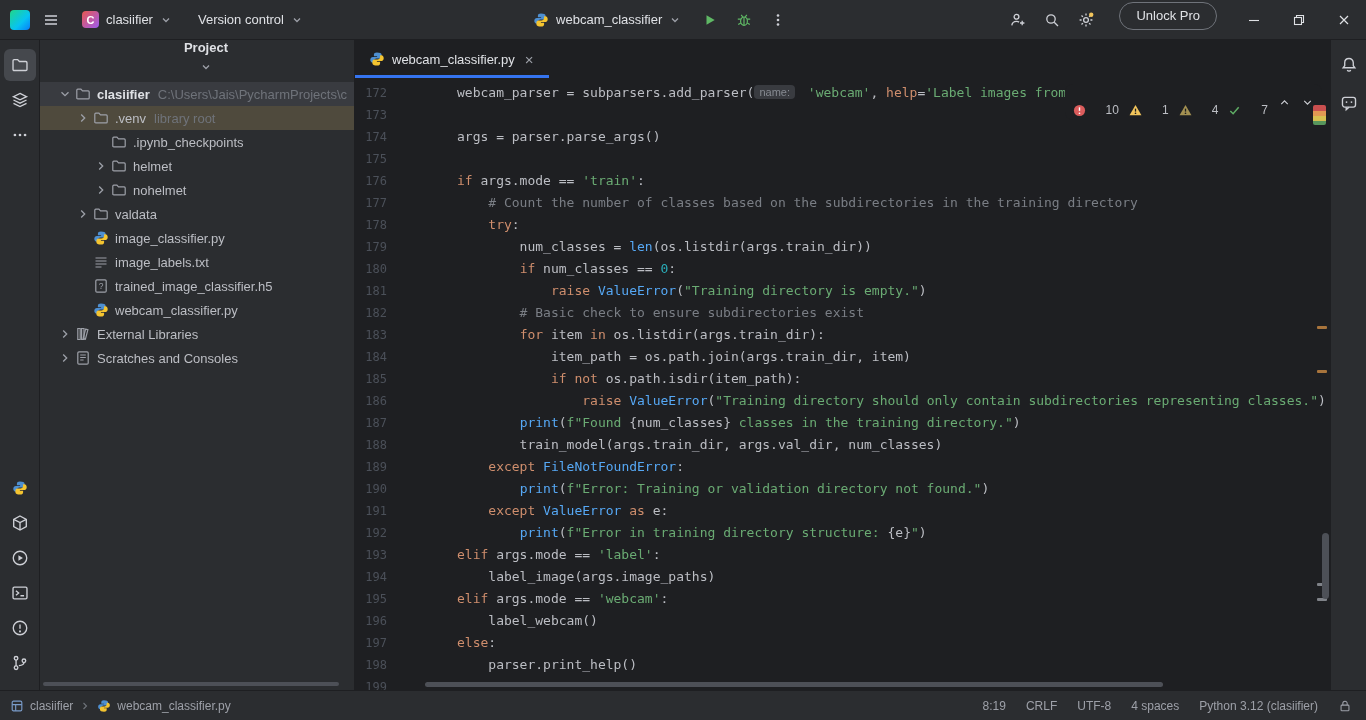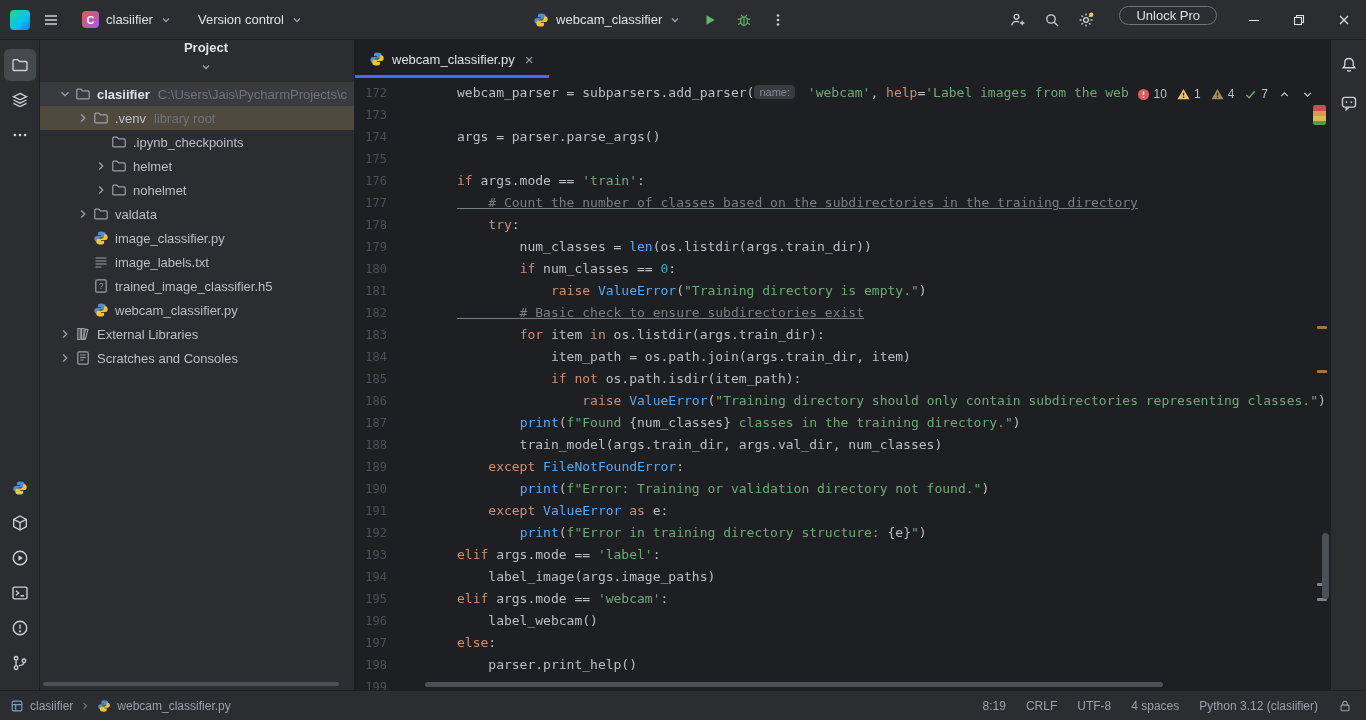--- a/index.html
+++ b/index.html
@@ -18,21 +18,21 @@
   .logo { width:20px; height:20px; border-radius:4px;
     background:linear-gradient(135deg,#21d789 0%,#07c3f2 60%,#087cfa 100%); }
   .tb-btn { width:30px; height:30px; display:flex; align-items:center; justify-content:center;
     border:none; background:transparent; border-radius:6px; cursor:pointer; }
   .tb-widget { display:flex; align-items:center; gap:7px; height:30px; padding:0 10px;
     border:none; background:transparent; border-radius:6px; color:#dfe1e5; font-size:13px;
     font-family:inherit; cursor:pointer; white-space:nowrap; }
   .proj-badge { width:17px; height:17px; border-radius:4px; font-size:11px; font-weight:700;
     color:#fff; display:flex; align-items:center; justify-content:center;
     background:linear-gradient(135deg,#e8584f,#9d5cf0); }
-  .unlock { height:19px; padding:0 16px; margin:0 10px 8px 14px; border-radius:15px;
+  .unlock { height:28px; padding:0 16px; margin:0 10px 8px 14px; border-radius:15px;
     border:1px solid #6f737a; background:transparent; color:#dfe1e5; font-size:13px;
     font-family:inherit; cursor:pointer; white-space:nowrap; }
   .win-controls { display:flex; height:100%; }
   .win-controls button { width:45px; height:100%; border:none; background:transparent; cursor:pointer;
     display:flex; align-items:center; justify-content:center; }
 
   
   .main { height:650px; display:flex; flex:none; }
 
   .left-strip { width:40px; background:#2b2d30; border-right:1px solid #1e1f22;
@@ -72,29 +72,29 @@
 
   .editor-body { position:relative; flex:1; overflow:hidden; cursor:text; }
   .code { padding-top:4px; }
   .code-line { display:flex; height:22px; line-height:22px; white-space:pre;
     font-family:"DejaVu Sans Mono","Liberation Mono",monospace; font-size:13px; }
   .ln { width:48px; padding-right:16px; text-align:right; color:#4b5059; font-size:12px; flex:none; }
   .lt { padding-left:54px; }
   .tk-pl  { color:var(--plain,#bcbec4); }
   .tk-kw  { color:var(--keyword,#cf8e6d); }
   .tk-st  { color:var(--string,#6aab73); }
-  .tk-cm  { color:var(--comment,#7a7e85);text-decoration:underline; }
+  .tk-cm  { color:var(--comment,#7a7e85); }
   .tk-fn  { color:var(--call,#56a8f5); }
   .tk-num { color:var(--number,#2aacb8); }
   .tk-hint { background:#393b40; color:#868a91; border-radius:4px; padding:1px 5px; margin-right:5px;
     font-family:"Liberation Sans","DejaVu Sans",sans-serif; font-size:11px; position:relative; top:-1px; }
 
   .inspections { position:absolute; top:6px; right:8px; display:flex; align-items:center; gap:10px;
     background:#1e1f22; padding:3px 8px; border-radius:8px; font-size:12px; color:#bcbec4; }
-  .insp-item { display:flex; align-items:center; gap:4px; cursor:pointer; }
+  .insp-item { display:flex; align-items:center; gap:20px; cursor:pointer;margin-top:16px; }
   .insp-nav { display:flex; align-items:center; cursor:pointer; }
 
   .stripe-square { position:absolute; top:27px; right:4px; width:13px; height:20px; border-radius:2px;
     overflow:hidden; display:flex; flex-direction:column; }
   .stripe-square span { display:block; width:100%; }
   .ss-err  { height:6px; background:#c94f4f; }
   .ss-warn { height:5px; background:#e09853; }
   .ss-weak { height:5px; background:#d6bf50; }
   .ss-ok   { height:4px; background:#57965c; }
   .mark { position:absolute; right:3px; width:10px; height:3px; border-radius:1px; }

